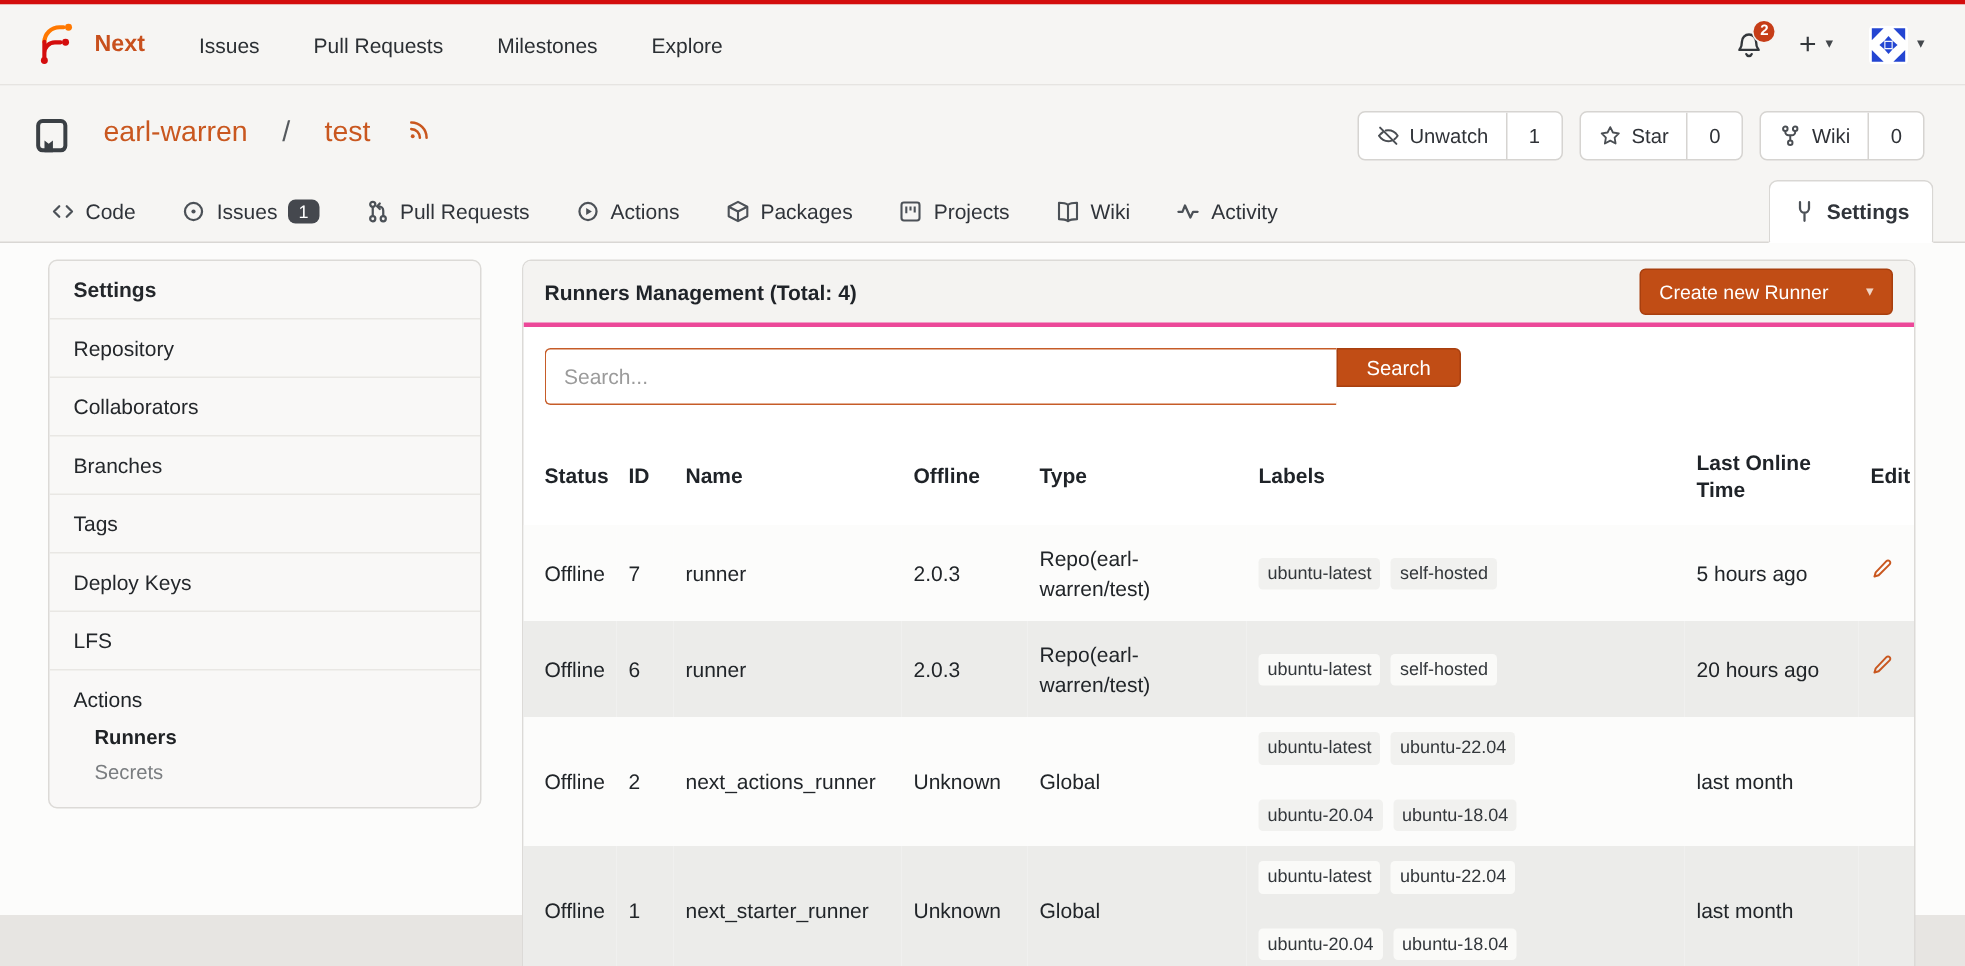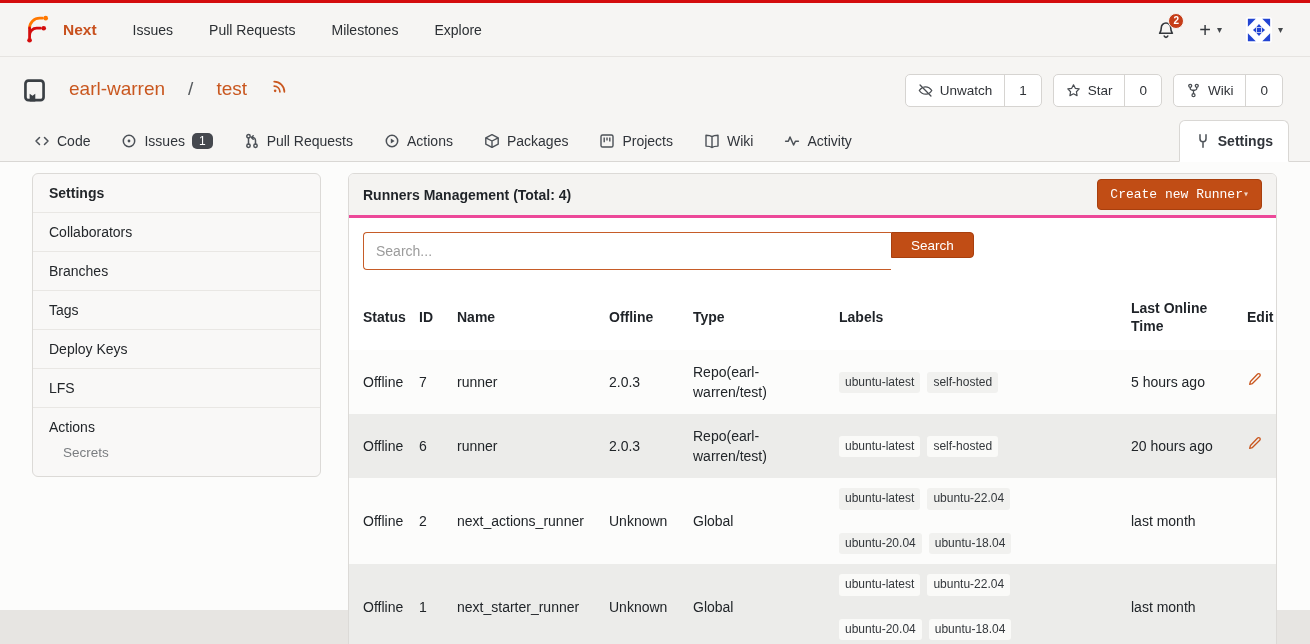--- a/index.html
+++ b/index.html
@@ -75,22 +75,22 @@
   .side-actions-label { cursor:pointer; }
   .side-sub { padding:6px 0 4px 14px; display:flex; flex-direction:column; }
   .side-sub-item { padding:4px 0; font-size:13.5px; color:#7a7d80; cursor:pointer; }
   .side-sub-item.active { font-weight:700; color:#1f2225; }
 
   .panel { flex:1; border:1px solid #dcdad7; border-radius:6px; background:#fff; overflow:hidden; }
   .panel-header { display:flex; align-items:center; justify-content:space-between;
     background:#f4f3f1; border-bottom:3px solid #ec4899; padding:5px 14px; min-height:41px; }
   .panel-title { font-weight:700; font-size:14px; color:#1f2328; }
   .btn-primary { background:#c14d15; color:#fff; border:1px solid #a83f0e; border-radius:4px;
-    font-size:13px; padding:7px 12px; display:flex; align-items:center; gap:0; cursor:pointer;
-    font-family:Liberation Mono, monospace; }
+    font-size:13px; padding:7px 12px; display:flex; align-items:center; gap:25px; cursor:pointer;
+    font-family:Liberation Sans, sans-serif; }
   .btn-primary .caret { color:#f0d4c4; }
 
   .search-row { padding:14px; display:flex; }
   .search-input { width:528px; height:38px; border:1.5px solid #c65c28; border-right:none;
     border-radius:4px 0 0 4px; padding:0 12px; font-size:14px; color:#333; outline:none;
     background:#fff; font-family:inherit; }
   .search-input::placeholder { color:#9b9b9b; }
   .search-btn { height:26px; background:#c14d15; color:#fff; border:1px solid #a83f0e;
     border-radius:0 4px 4px 0; font-size:13.5px; padding:0 19px; cursor:pointer; font-family:inherit; }
 
@@ -318,29 +318,31 @@
         </span>
     <span class="tab-lbl">Settings</span>
 
   </div>
     </div>
 
   <div class="content">
     <aside class="sidebar">
       <div class="side-item side-header">Settings</div>
       <div>
+          <div class="side-item bt">Repository</div>
           <div class="side-item bt">Collaborators</div>
           <div class="side-item bt">Branches</div>
           <div class="side-item bt">Tags</div>
           <div class="side-item bt">Deploy Keys</div>
           <div class="side-item bt">LFS</div>
         </div>
       <div class="side-actions bt">
         <div class="side-actions-label">Actions</div>
         <div class="side-sub">
+            <div class="side-sub-item active">Runners</div>
             <div class="side-sub-item">Secrets</div>
           </div>
       </div>
     </aside>
 
     <section class="panel">
       <div class="panel-header">
         <span class="panel-title">Runners Management (Total: 4)</span>
         <button class="btn-primary">
           <span>Create new Runner</span>

